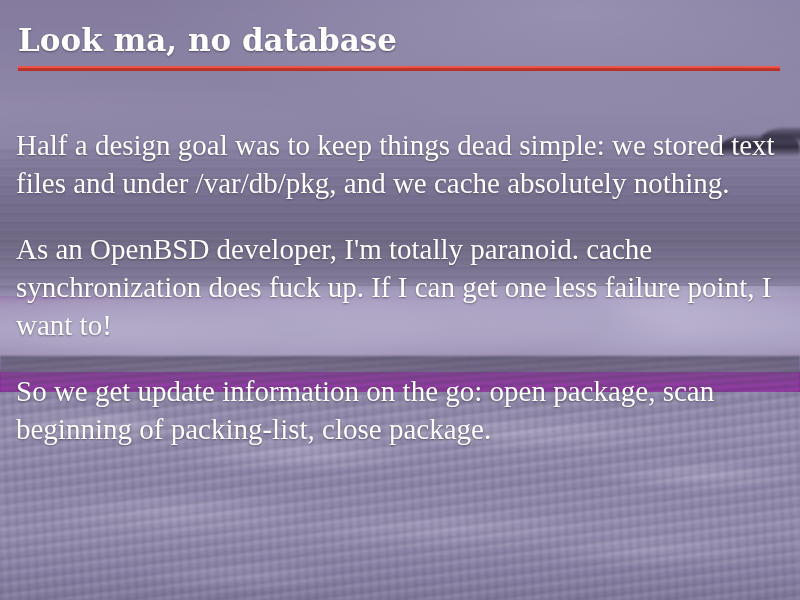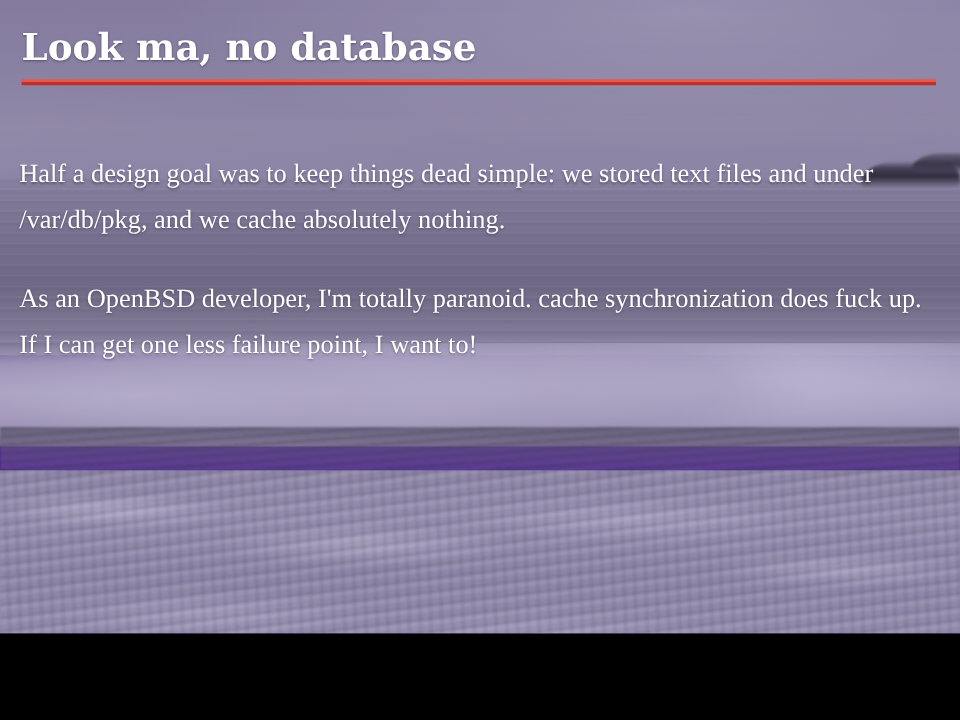--- a/index.html
+++ b/index.html
@@ -8,23 +8,23 @@
     padding: 0;
     background: #000;
   }
   body {
     font-family: "Liberation Serif", "DejaVu Serif", serif;
   }
 
   .slide {
     position: relative;
     width: 800px;
-    height: 528px;
+    height: 600px;
     overflow: hidden;
-    background: #4c1d95;
+    background: #a21caf;
   }
 
   
   .bg {
     position: absolute;
     inset: 0;
     overflow: hidden;
   }
 
   
@@ -181,21 +181,21 @@
     background: linear-gradient(180deg, #e8564c 0%, #e8564c 45%, #c0342c 46%, #b72f27 100%);
   }
 
   .body-block {
     position: absolute;
     left: 16px;
     top: 126px;
     width: 760px;
     color: #ffffff;
     font-family: "Liberation Serif", "DejaVu Serif", serif;
-    font-size: 22px;
+    font-size: 29px;
     line-height: 38px;
     text-shadow: 0 1px 2px rgba(42,36,58,0.5);
   }
 
   .body-para {
     margin: 0 0 28px 0;
   }
   .body-para:last-child {
     margin-bottom: 0;
   }
@@ -218,16 +218,17 @@
 
   <div class="content">
 
     <h1 class="slide-title">Look ma, no database</h1>
 
     <div class="title-rule"></div>
 
     <div class="body-block">
       <p class="body-para">Half a design goal was to keep things dead simple: we stored text files and under /var/db/pkg, and we cache absolutely nothing.</p>
       <p class="body-para">As an OpenBSD developer, I'm totally paranoid. cache synchronization does fuck up. If I can get one less failure point, I want to!</p>
+      <p class="body-para">So we get update information on the go: open package, scan beginning of packing-list, close package.</p>
     </div>
 
   </div>
 </div>
 
 </body></html>

